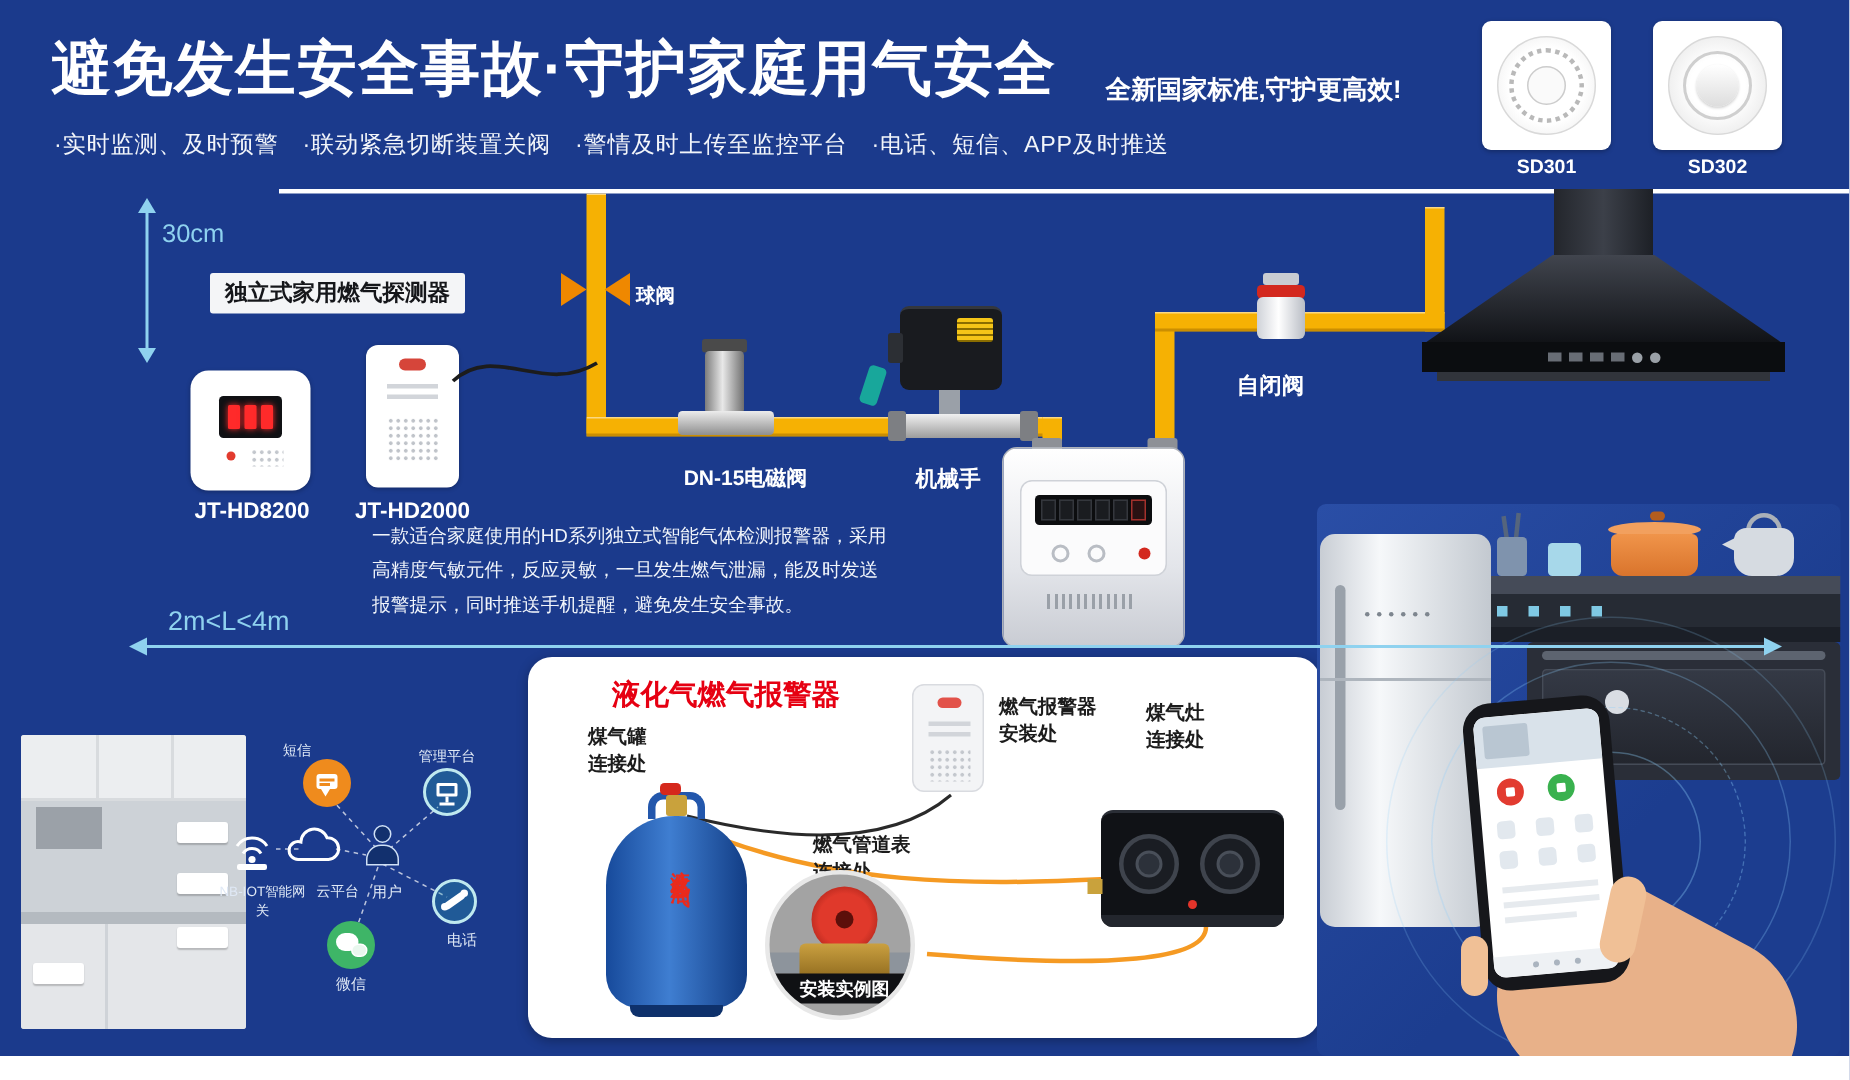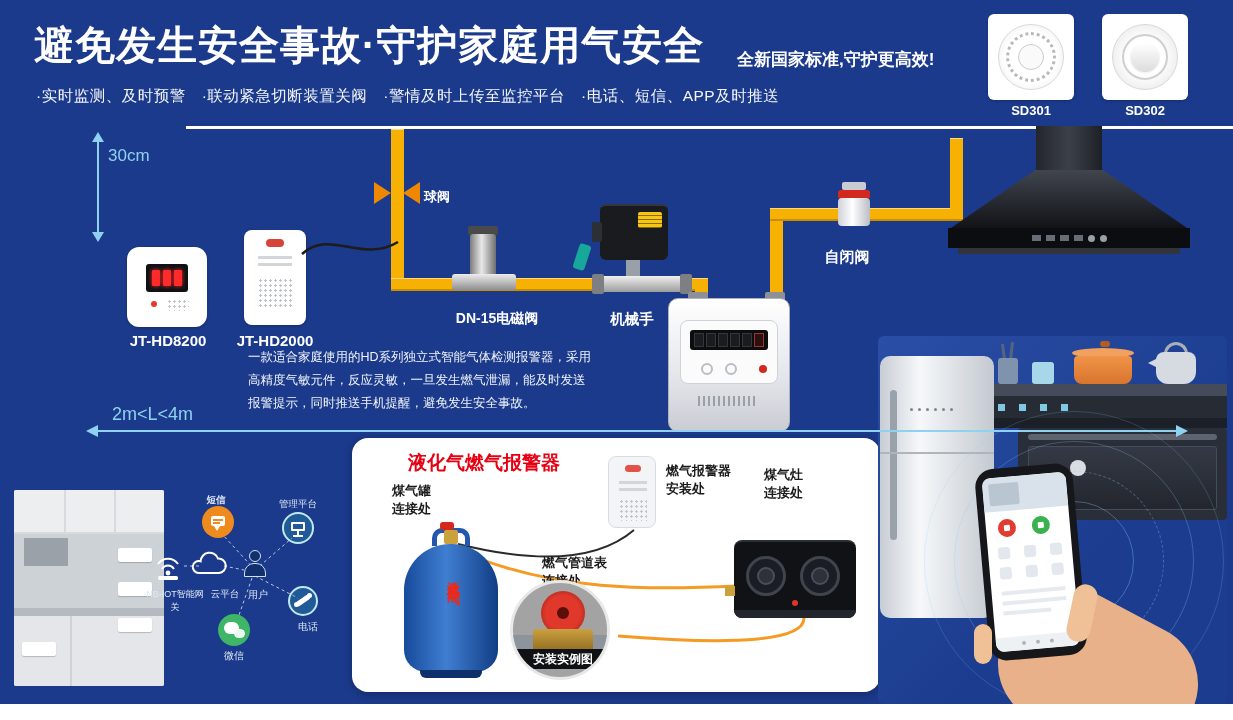--- a/index.html
+++ b/index.html
@@ -43,20 +43,21 @@
       <div class="abs circ" style="left:18px;top:18px;width:28px;height:28px;background:linear-gradient(#fff,#ddd);box-shadow:0 1px 2px rgba(0,0,0,.2)"></div>
     </div>
   </div>
   <div class="abs wlabel lbl" style="left:1102px;top:103px;width:86px;font-size:13px">SD302</div>
 
   <div class="abs tri" style="left:92px;top:132px;border-left:6px solid transparent;border-right:6px solid transparent;border-bottom:10px solid #8fd2ef;z-index:5"></div>
   <div class="abs" style="left:97px;top:140px;width:2px;height:94px;background:#8fd2ef;z-index:5"></div>
   <div class="abs tri" style="left:92px;top:232px;border-left:6px solid transparent;border-right:6px solid transparent;border-top:10px solid #8fd2ef;z-index:5"></div>
   <div class="abs dimtxt" style="left:108px;top:146px;font-size:17px;z-index:5">30cm</div>
 
+  <div class="abs lbl" style="left:140px;top:182px;background:#f4f5f7;color:#15161a;font-weight:700;font-size:15px;padding:4px 10px;border-radius:2px">独立式家用燃气探测器</div>
 
   <div class="abs pipe" style="left:391px;top:129px;width:13px;height:160px"></div>
   <div class="abs pipe" style="left:391px;top:278px;width:317px;height:13px"></div>
   <div class="abs pipe" style="left:695px;top:278px;width:13px;height:28px"></div>
   <div class="abs pipe" style="left:770px;top:208px;width:13px;height:96px"></div>
   <div class="abs pipe" style="left:770px;top:208px;width:193px;height:13px"></div>
   <div class="abs pipe" style="left:950px;top:138px;width:13px;height:83px"></div>
 
   <div class="abs dev" style="left:374px;top:182px;width:46px;height:24px">
     <div class="abs tri" style="left:0;top:0;border-top:11px solid transparent;border-bottom:11px solid transparent;border-left:17px solid #ef8800"></div>
@@ -192,21 +193,21 @@
       <path d="M11 25 a6 6 0 1 1 1.6-11.7 A9 9 0 0 1 30 10.5 A6 6 0 0 1 31 25 Z" stroke="#fff" fill="none" stroke-width="2"></path>
     </svg>
     <div class="abs wlabel" style="left:2px;top:96px;width:66px;font-size:9px;font-weight:400;color:#dfe8f5">NB-IOT智能网关</div>
     <div class="abs wlabel" style="left:70px;top:96px;width:30px;font-size:9.5px;font-weight:400;color:#dfe8f5">云平台</div>
     <div class="abs" style="left:102px;top:58px;width:26px;height:32px">
       <div class="abs circ" style="left:7px;top:0;width:12px;height:12px;background:#12306e;border:1.5px solid #cfe0f5"></div>
       <div class="abs" style="left:2px;top:13px;width:22px;height:14px;background:#12306e;border:1.5px solid #cfe0f5;border-radius:10px 10px 0 0"></div>
     </div>
     <div class="abs wlabel" style="left:100px;top:96px;width:36px;font-size:10px;font-weight:400;color:#dfe8f5">用户</div>
 
-    <div class="abs wlabel" style="left:58px;top:2px;width:36px;font-size:9.5px;font-weight:700;color:#dfe8f5">短信</div>
+    <div class="abs wlabel" style="left:40px;top:2px;width:36px;font-size:9.5px;font-weight:400;color:#dfe8f5">短信</div>
     <div class="abs circ" style="left:62px;top:14px;width:32px;height:32px;background:#ef8b1d">
       <div class="abs" style="left:9px;top:10px;width:14px;height:10px;background:#fff;border-radius:2px">
         <div class="abs" style="left:2px;top:3px;width:10px;height:1.5px;background:#ef8b1d"></div>
         <div class="abs" style="left:2px;top:6px;width:7px;height:1.5px;background:#ef8b1d"></div>
       </div>
       <div class="abs tri" style="left:12px;top:20px;border-left:3px solid transparent;border-right:3px solid transparent;border-top:5px solid #fff"></div>
     </div>
 
     <div class="abs wlabel" style="left:128px;top:6px;width:60px;font-size:9.5px;font-weight:400;color:#dfe8f5">管理平台</div>
     <div class="abs circ" style="left:142px;top:20px;width:32px;height:32px;background:rgba(46,166,178,.3);border:2px solid #bfe9ef">

